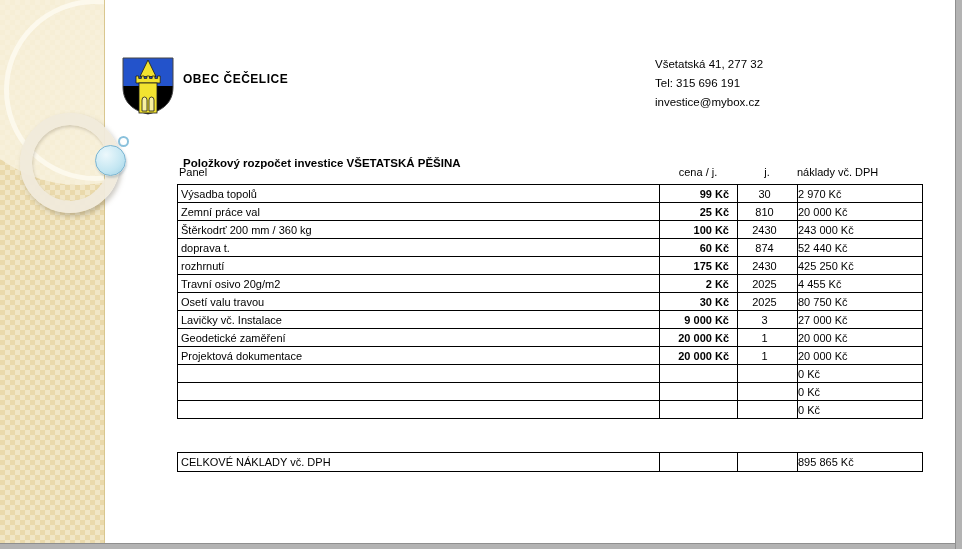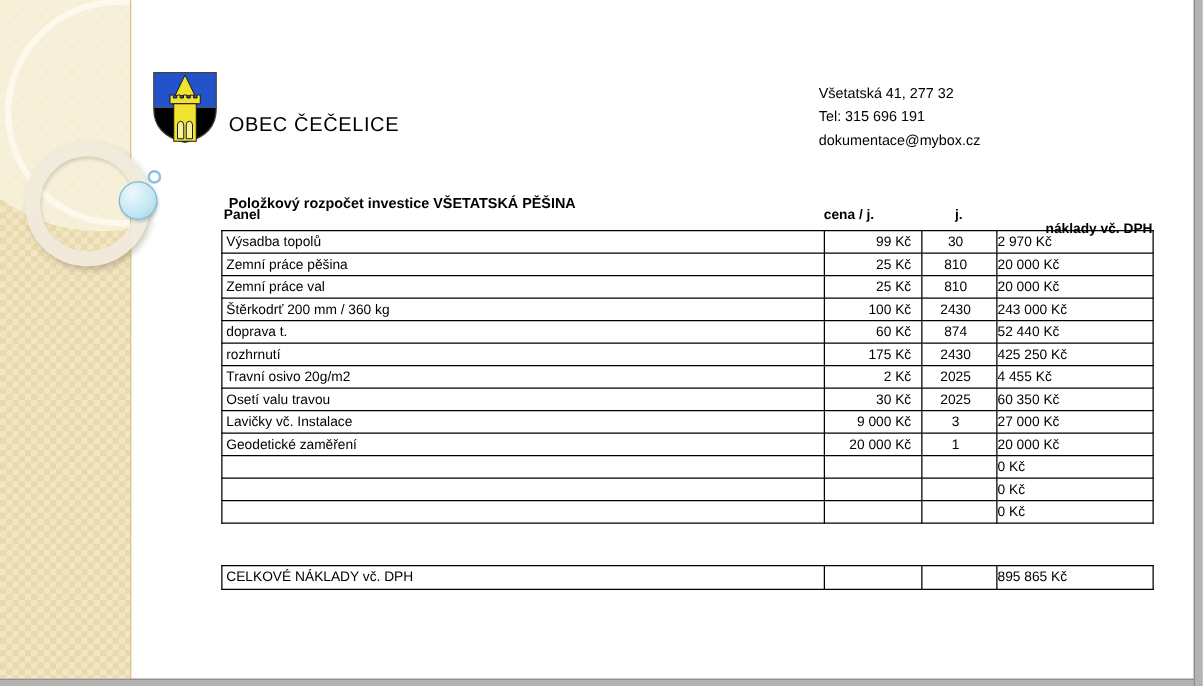--- a/index.html
+++ b/index.html
@@ -48,50 +48,50 @@
     border: 1px solid #7ab5d2;
     box-shadow: 1px 2px 2px rgba(100,130,150,0.3);
   }
   .small-ring {
     position: absolute; left: 118px; top: 136px; width: 11px; height: 11px;
     border-radius: 50%; border: 2px solid #8ac1dc; background: transparent;
   }
   
   .logo { position: absolute; left: 122px; top: 57px; }
   .org-name {
-    position: absolute; left: 183px; top: 92px;
-    font-size: 16px; font-weight: 400; letter-spacing: 0.5px; white-space: nowrap;
+    position: absolute; left: 183px; top: 72px;
+    font-size: 12px; font-weight: 700; letter-spacing: 0.5px; white-space: nowrap;
   }
   .doc-title {
     position: absolute; left: 183px; top: 114px;
     font-size: 11.5px; font-weight: 700; white-space: nowrap; margin-top: 43px;
   }
   .contact {
-    position: absolute; left: 655px; top: 66px;
+    position: absolute; left: 655px; top: 55px;
     font-size: 11.5px; line-height: 19px;
   }
   .contact div { white-space: nowrap; }
   
   .tbl-header {
     position: absolute; left: 177px; top: 166px; width: 745px; height: 18px;
-    display: flex; font-size: 11px; font-weight: 700;
+    display: flex; font-size: 11px; font-weight: 400;
   }
   .tbl-header .h0 { width: 482px; text-align: left; padding-left: 2px; }
-  .tbl-header .h1 { width: 78px;  text-align: left; }
+  .tbl-header .h1 { width: 78px;  text-align: center; }
   .tbl-header .h2 { width: 60px;  text-align: center; }
-  .tbl-header .h3 { width: 125px; text-align: right; margin-top: 11px; }
+  .tbl-header .h3 { width: 125px; text-align: left; }
   table { border-collapse: collapse; table-layout: fixed; }
   .items-table { position: absolute; left: 177px; top: 184px; width: 745px; }
   .total-table { position: absolute; left: 177px; top: 452px; width: 745px; padding-left: 12px; }
   td {
     border: 1px solid #000; height: 18px; font-size: 11px;
     white-space: nowrap; overflow: hidden; vertical-align: middle; padding: 0;
   }
   td.c0 { width: 482px; text-align: left;  padding-left: 3px; }
-  td.c1 { width: 78px;  text-align: right; padding-right: 8px; }
+  td.c1 { width: 78px;  text-align: right; padding-right: 8px; font-weight: bold; }
   td.c2 { width: 60px;  text-align: center; padding-right: 6px; }
   td.c3 { width: 125px; text-align: left; padding-right: 5px; }
   .total-table td { height: 19px; }
   
   .edge-bottom {
     position: absolute; left: 0; top: 543px; width: 962px; height: 6px;
     background: #b3b3b3; border-top: 1px solid #8f8f8f;
   }
   .edge-right {
     position: absolute; left: 955px; top: 0; width: 7px; height: 549px;
@@ -133,45 +133,39 @@
         </g>
       </svg>
     </div>
 
     <div class="org-name">OBEC ČEČELICE</div>
     <div class="doc-title">Položkový rozpočet investice VŠETATSKÁ PĚŠINA</div>
 
     <div class="contact">
       <div>Všetatská 41, 277 32</div>
       <div>Tel: 315 696 191</div>
-      <div>dokumentace@mybox.cz</div>
+      <div>investice@mybox.cz</div>
     </div>
 
     <div class="tbl-header">
       <div class="h0">Panel</div>
       <div class="h1">cena / j.</div>
       <div class="h2">j.</div>
       <div class="h3">náklady vč. DPH</div>
     </div>
 
     <table class="items-table">
       <tbody>
           <tr>
             <td class="c0">Výsadba topolů</td>
             <td class="c1">99 Kč</td>
             <td class="c2">30</td>
             <td class="c3">2 970 Kč</td>
           </tr>
           <tr>
-            <td class="c0">Zemní práce pěšina</td>
-            <td class="c1">25 Kč</td>
-            <td class="c2">810</td>
-            <td class="c3">20 000 Kč</td>
-          </tr>
-          <tr>
             <td class="c0">Zemní práce val</td>
             <td class="c1">25 Kč</td>
             <td class="c2">810</td>
             <td class="c3">20 000 Kč</td>
           </tr>
           <tr>
             <td class="c0">Štěrkodrť 200 mm / 360 kg</td>
             <td class="c1">100 Kč</td>
             <td class="c2">2430</td>
             <td class="c3">243 000 Kč</td>
@@ -191,30 +185,36 @@
           <tr>
             <td class="c0">Travní osivo 20g/m2</td>
             <td class="c1">2 Kč</td>
             <td class="c2">2025</td>
             <td class="c3">4 455 Kč</td>
           </tr>
           <tr>
             <td class="c0">Osetí valu travou</td>
             <td class="c1">30 Kč</td>
             <td class="c2">2025</td>
-            <td class="c3">60 350 Kč</td>
+            <td class="c3">80 750 Kč</td>
           </tr>
           <tr>
             <td class="c0">Lavičky vč. Instalace</td>
             <td class="c1">9 000 Kč</td>
             <td class="c2">3</td>
             <td class="c3">27 000 Kč</td>
           </tr>
           <tr>
             <td class="c0">Geodetické zaměření</td>
+            <td class="c1">20 000 Kč</td>
+            <td class="c2">1</td>
+            <td class="c3">20 000 Kč</td>
+          </tr>
+          <tr>
+            <td class="c0">Projektová dokumentace</td>
             <td class="c1">20 000 Kč</td>
             <td class="c2">1</td>
             <td class="c3">20 000 Kč</td>
           </tr>
           <tr>
             <td class="c0"></td>
             <td class="c1"></td>
             <td class="c2"></td>
             <td class="c3">0 Kč</td>
           </tr>

